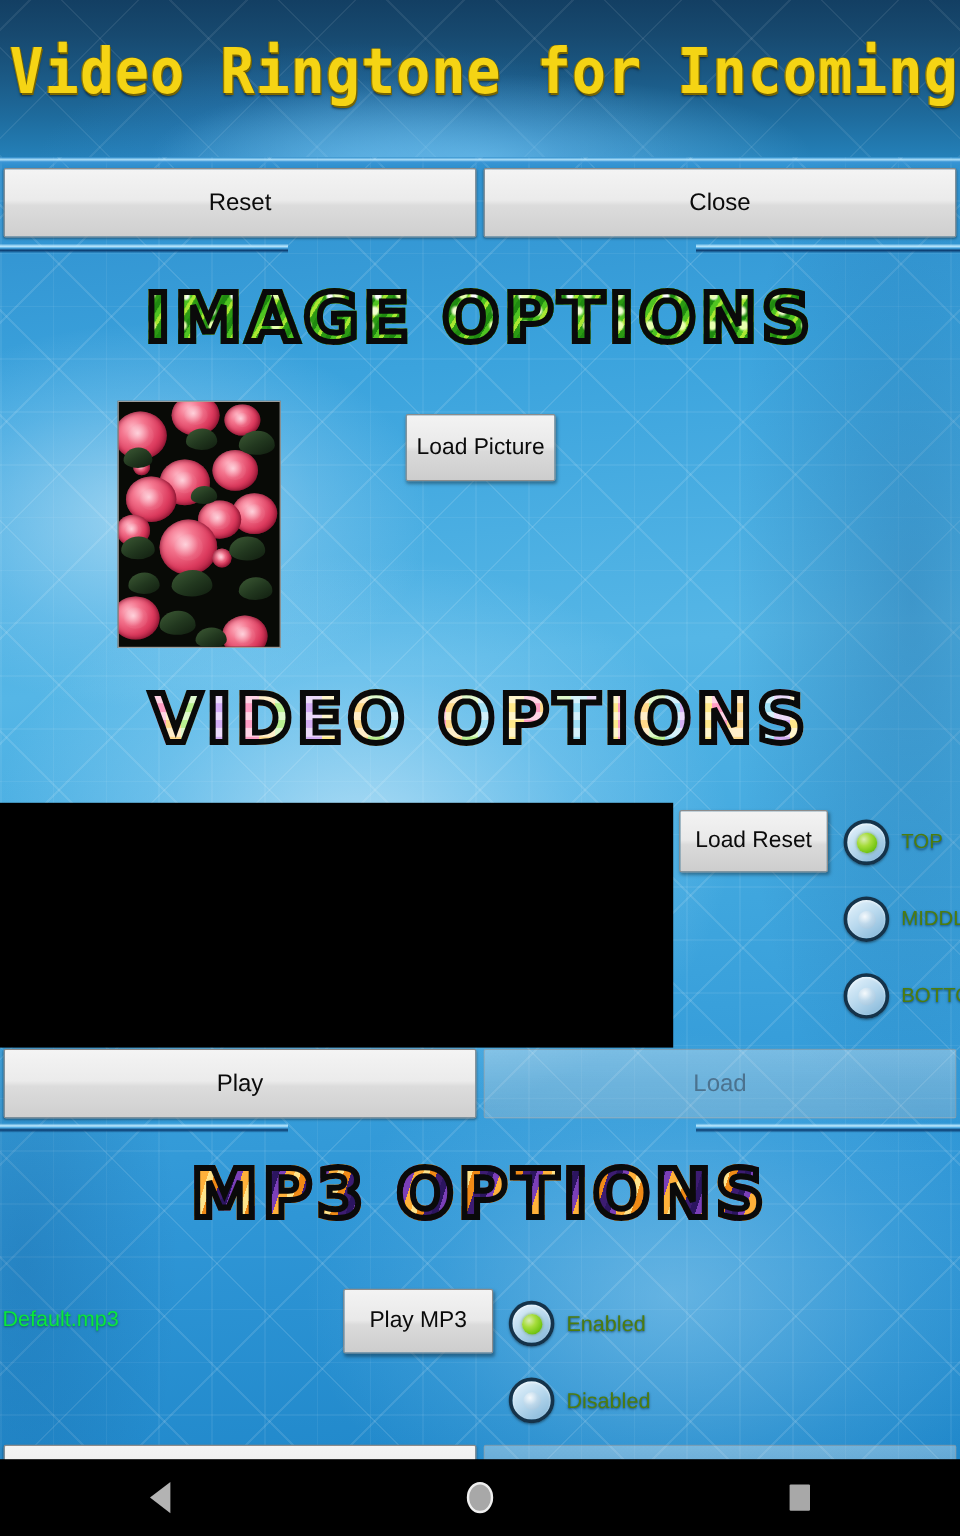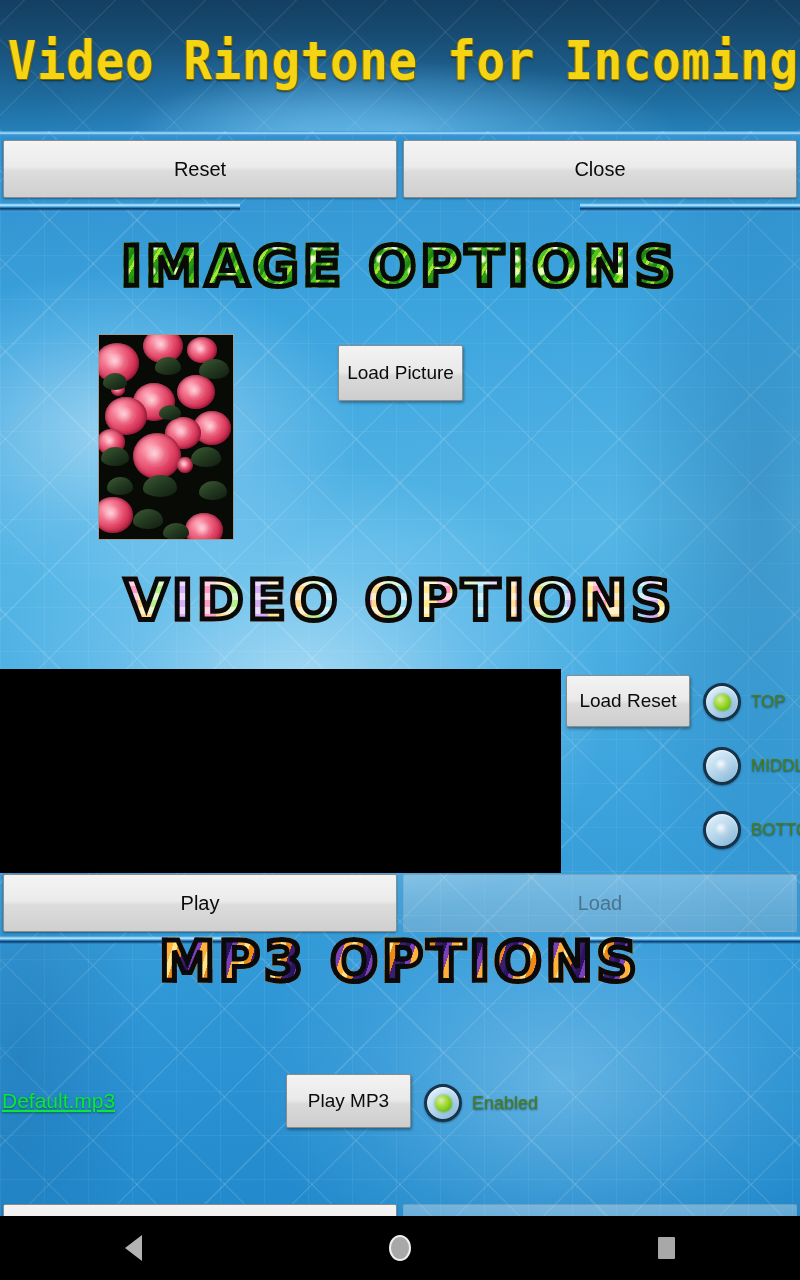--- a/index.html
+++ b/index.html
@@ -288,24 +288,23 @@
     font-size: 17px;
     text-shadow: 0 1px 2px rgba(0,40,80,0.7);
     white-space: nowrap;
   }
   .radio-label.mixed { font-size: 18px; }
 
   
   .mp3-file {
     position: absolute;
     color: #09e83a;
-    font-size: 21px;
+    font-size: 18px;
     text-shadow: 0 1px 2px rgba(0,50,10,0.55);
     white-space: nowrap;
-    text-decoration: underline;
   }
 
   
   .navbar {
     position: absolute;
     left: 0; top: 1216px;
     width: 800px; height: 64px;
     background: #000;
     display: flex;
     align-items: center;
@@ -429,33 +428,39 @@
   <div class="btn-row" style="top:874px;align-items:flex-end;">
     <div class="btn">Play</div>
     <div class="btn disabled">Load</div>
   </div>
 
   <div class="streak-row" style="top:936px;">
     <div class="streak left"></div>
     <div class="streak right"></div>
   </div>
 
-  <div class="section-title" id="title-mp3" style="top:933px;">
+  <div class="section-title" id="title-mp3" style="top:968px;">
     <span class="inner">MP3 OPTIONS</span>
   </div>
 
   <div class="mp3-file" style="left:2px; top:1089px;">Default.mp3</div>
 
   <div class="btn-small" style="position:absolute; left:286px; top:1074px; width:125px; height:54px;">Play MP3</div>
 
   <div class="radio-item" style="left:424px; top:1084px;justify-content:center;">
     <div class="radio">
         <div class="dot"></div>
       </div>
     <div class="radio-label mixed">Enabled</div>
+  </div>
+  <div class="radio-item" style="left:424px; top:1148px;">
+    <div class="radio off">
+        <div class="dot"></div>
+      </div>
+    <div class="radio-label mixed">Disabled</div>
   </div>
 
   <div class="btn-row" style="top:1204px;">
     <div class="btn"></div>
     <div class="btn disabled"></div>
   </div>
 
   <div class="navbar">
     <div class="nav-btn">
       <div class="nav-back"></div>

